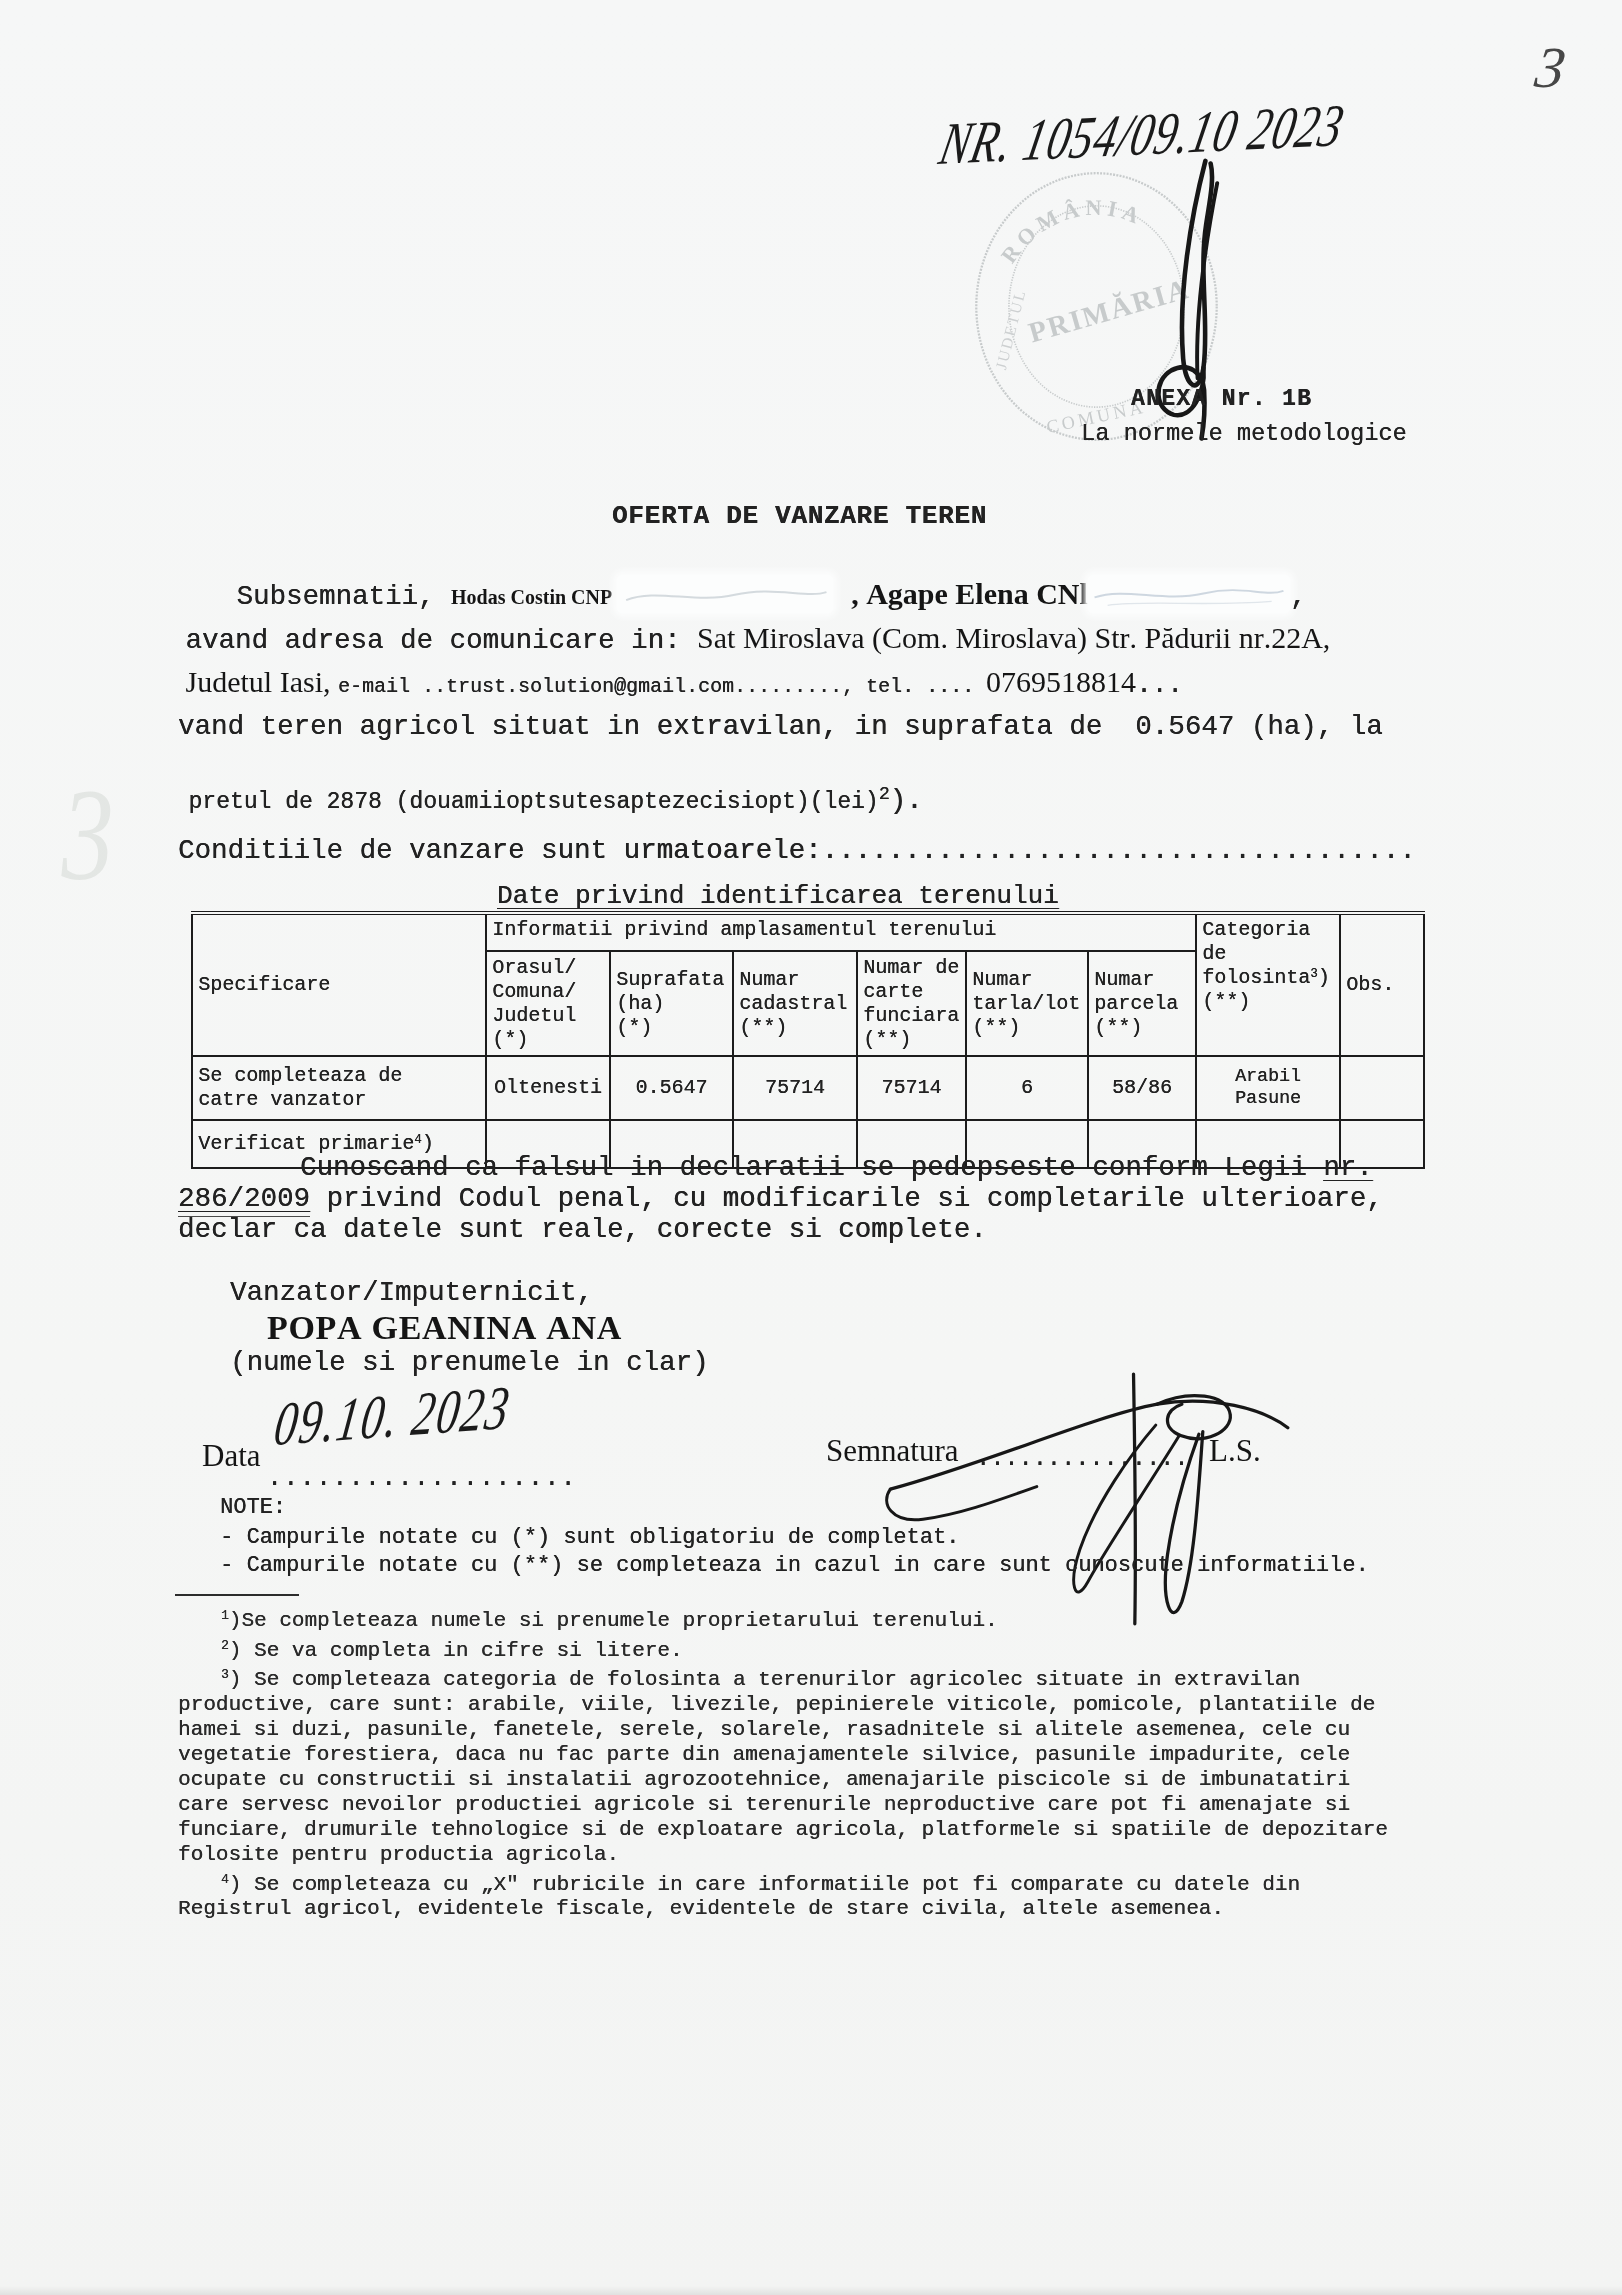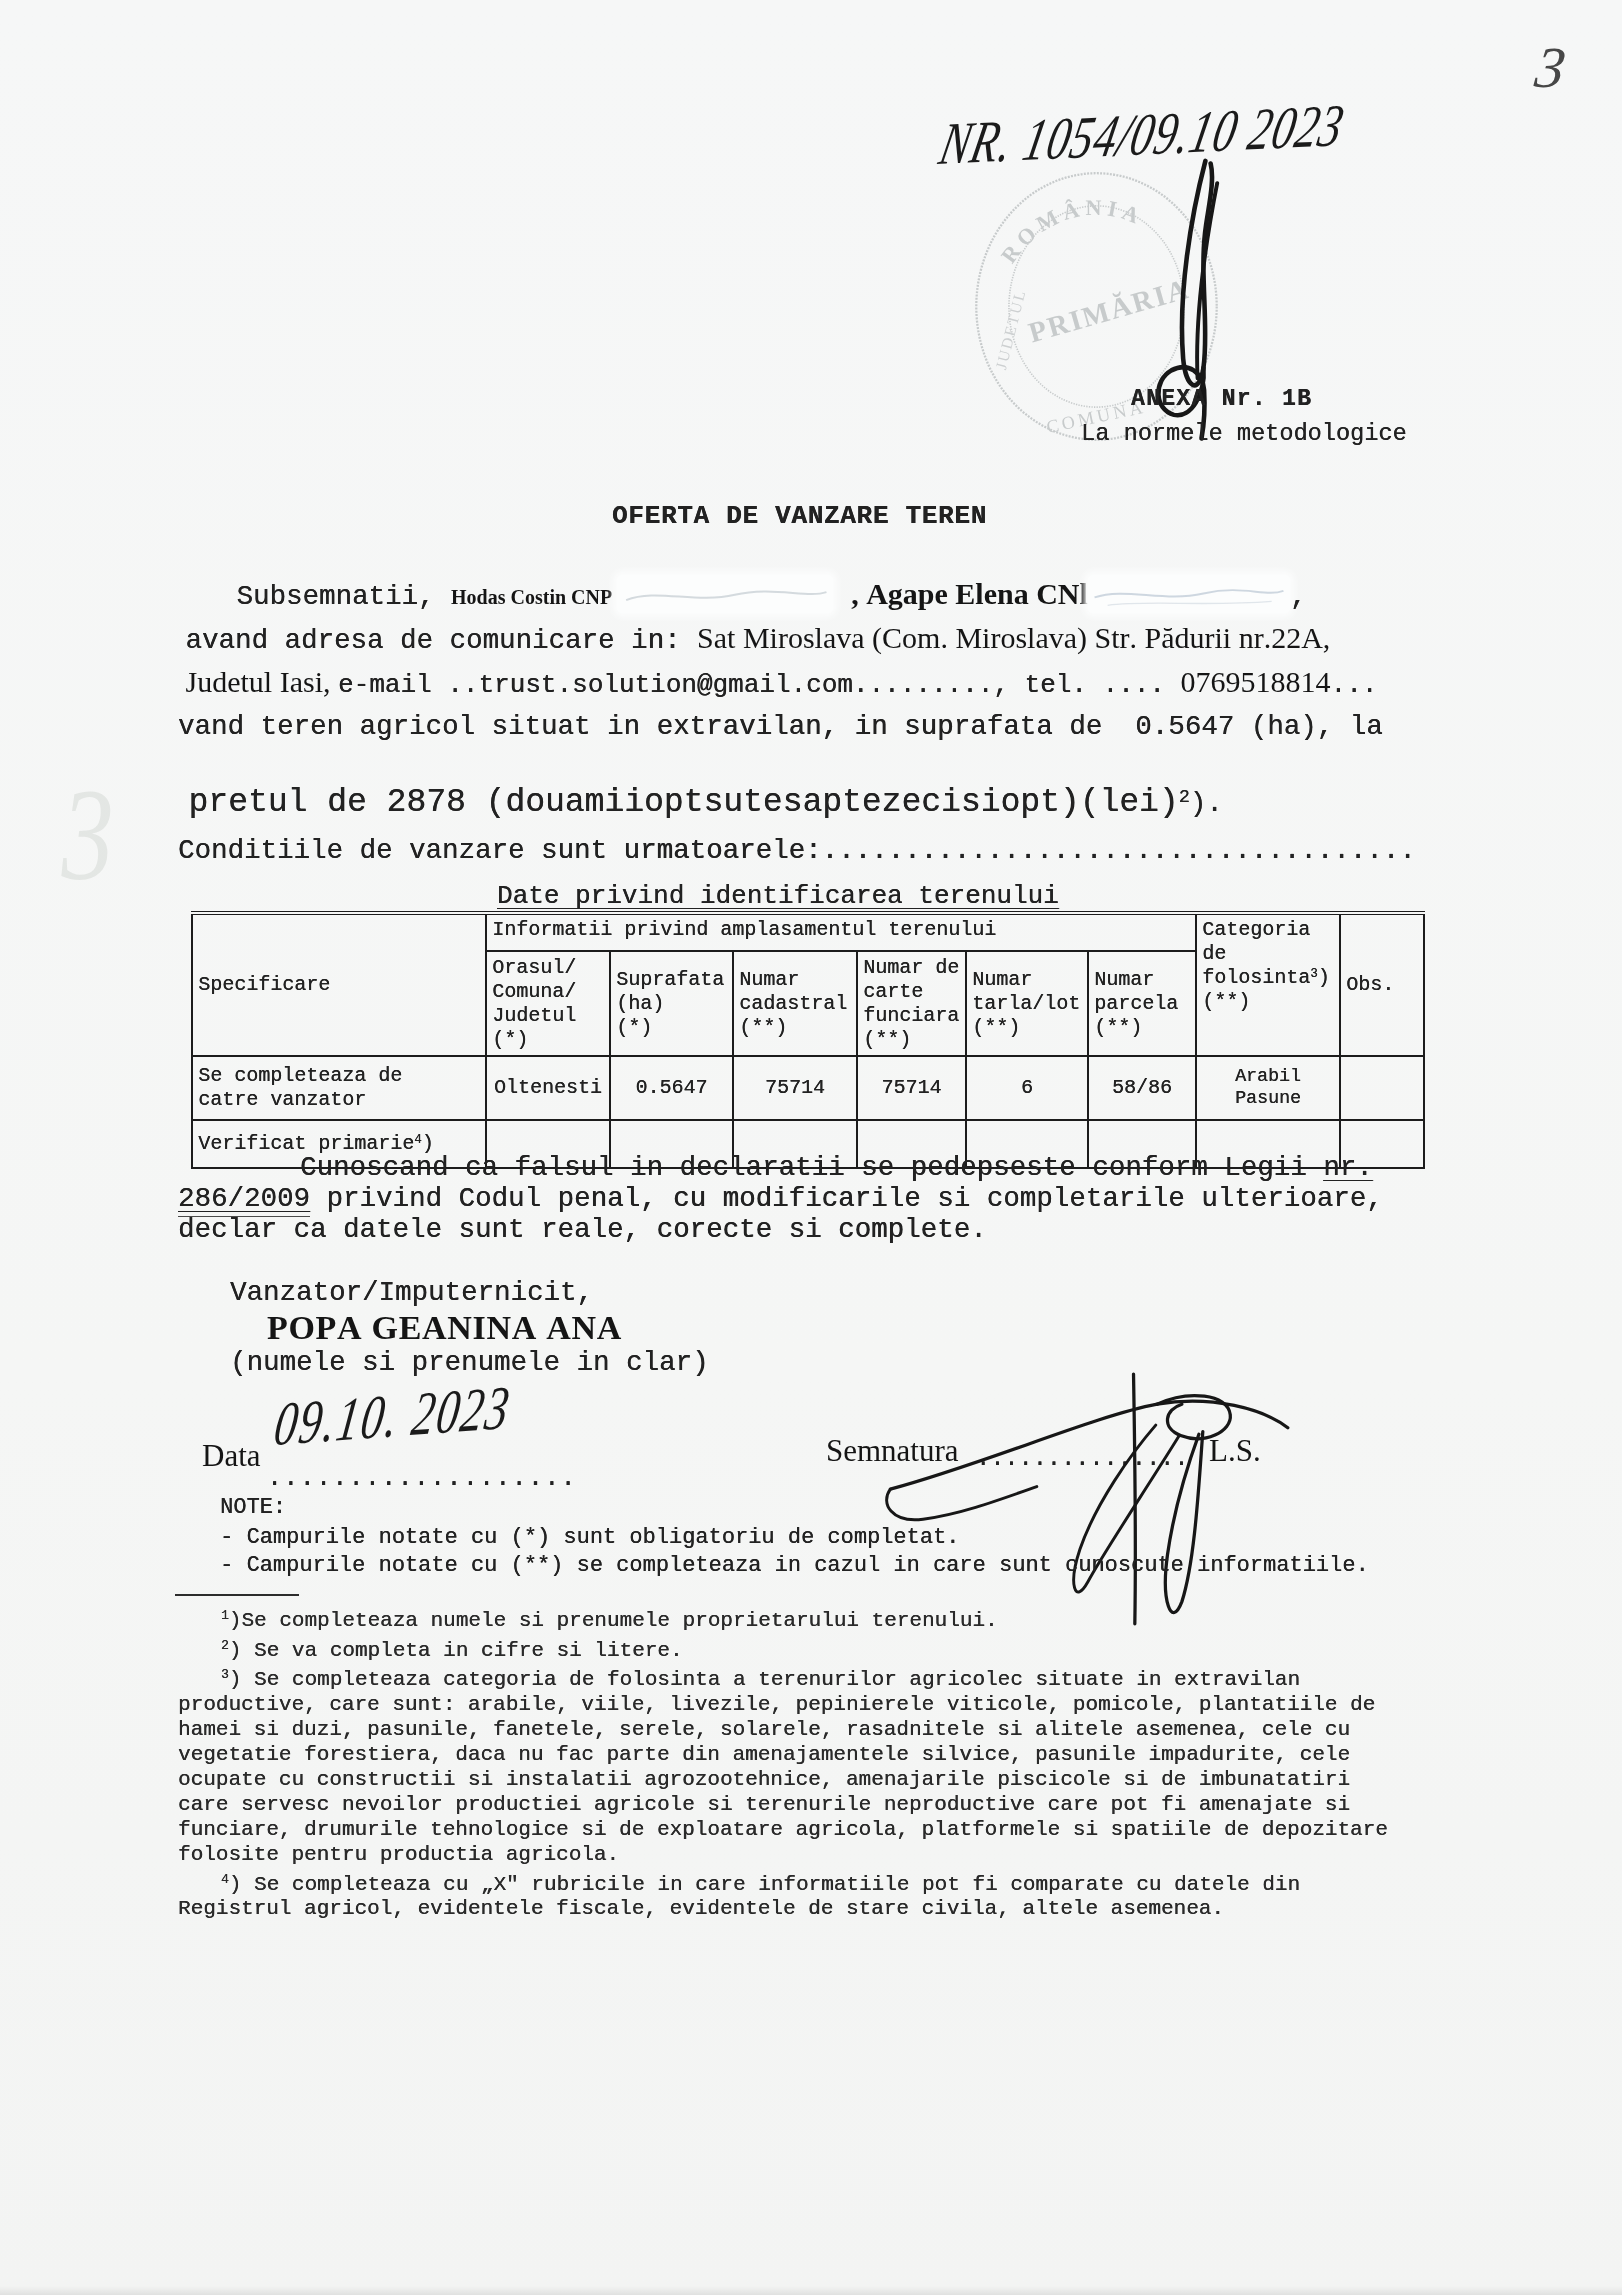--- a/index.html
+++ b/index.html
@@ -61,26 +61,26 @@
           <path d="M14,38 C60,20 120,44 180,30 S290,36 320,26" stroke="#c9d1d6" stroke-width="3" fill="none" opacity=".8"></path>
         </svg></span><span class="serif bold" style="font-size:30px;margin-left:18px;">, Agape Elena CNl</span><span class="redact" style="width:202px;"><svg width="202" height="37" viewBox="0 0 308 56">
           <path d="M10,34 C56,18 116,42 176,28 S270,34 298,24" stroke="#c6d0da" stroke-width="3" fill="none" opacity=".85"></path>
           <path d="M30,46 C90,38 180,48 280,40" stroke="#d4dce2" stroke-width="2" fill="none" opacity=".7"></path>
         </svg></span><span class="mono" style="font-size:27.5px;">,</span>
   </div>
   <div class="abs line" style="left:175px;top:610px;">
     <span class="mono" style="font-size:27.5px;">avand adresa de comunicare in: </span><span class="serif" style="font-size:30px;">Sat Miroslava (Com. Miroslava) Str. Pădurii nr.22A,</span>
   </div>
   <div class="abs line" style="left:175px;top:654px;">
-    <span class="serif" style="font-size:30px;">Judetul Iasi, </span><span class="mono" style="font-size:26px;">e-mail ..trust.solution@gmail.com........., tel. .... </span><span class="serif" style="font-size:30px;">0769518814</span><span class="mono" style="font-size:26px;">...</span>
+    <span class="serif" style="font-size:30px;">Judetul Iasi, </span><span class="mono" style="font-size:20px;">e-mail ..trust.solution@gmail.com........., tel. .... </span><span class="serif" style="font-size:30px;">0769518814</span><span class="mono" style="font-size:26px;">...</span>
   </div>
 
   <div class="abs mono" style="left:178px;top:711px;font-size:27.5px;">vand teren agricol situat in extravilan, in suprafata de  0.5647 (ha), la</div>
   <div class="abs line" style="left:178px;top:773px;">
-    <span class="mono" style="font-size:33px;text-align:center;">pretul de 2878 (douamiioptsutesaptezecisiopt)(lei)</span><sup class="mono sup" style="font-size:18.3px;">2</sup><span class="mono" style="font-size:27.5px;">).</span>
+    <span class="mono" style="font-size:23px;text-align:center;">pretul de 2878 (douamiioptsutesaptezecisiopt)(lei)</span><sup class="mono sup" style="font-size:18.3px;">2</sup><span class="mono" style="font-size:27.5px;">).</span>
   </div>
   <div class="abs mono" style="left:178px;top:835px;font-size:27.5px;">Conditiile de vanzare sunt urmatoarele:....................................</div>
 
   <div class="abs serif" style="left:55px;top:759px;font-size:131px;color:#d6dad6;font-style:italic;opacity:.55;transform:scaleX(.8);">3</div>
 
   <div class="abs mono" style="left:497px;top:881px;font-size:26px;text-decoration:underline;text-underline-offset:5.2px;text-decoration-thickness:1.3px;">Date privind identificarea terenului</div>
 
   <table class="landtable abs" style="left:191px;top:911px;width:1233px;">
     <colgroup>
       <col style="width:294px">

